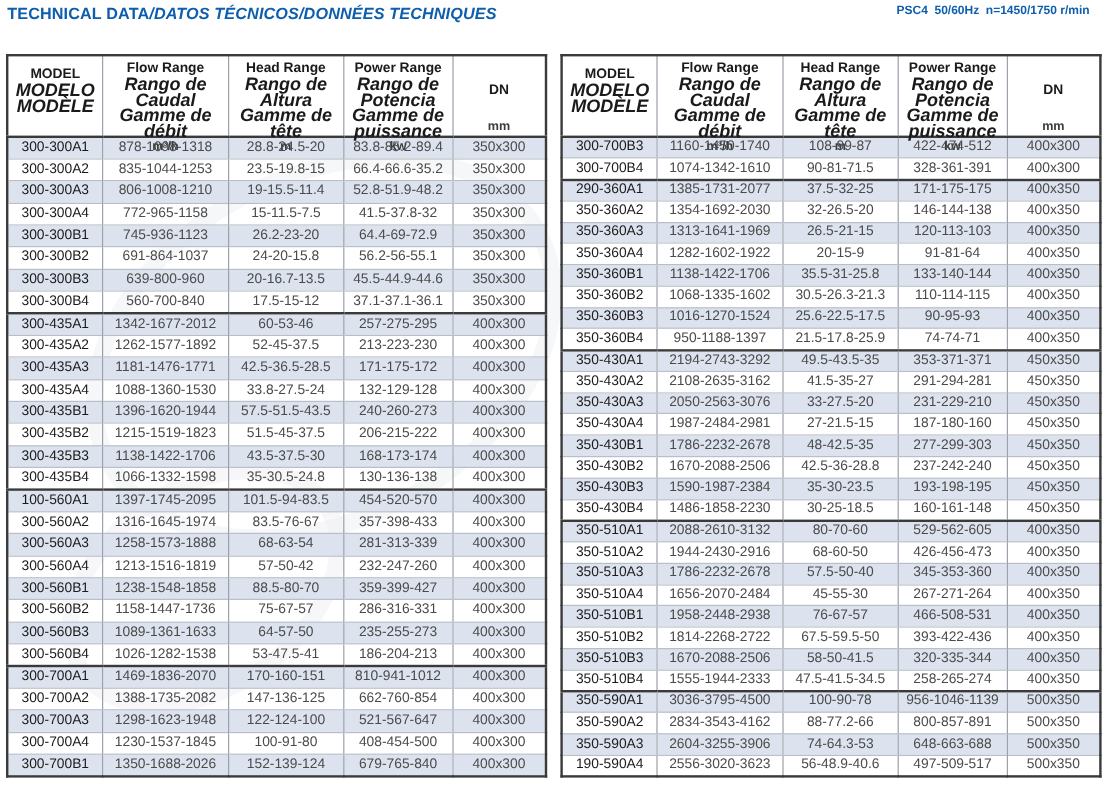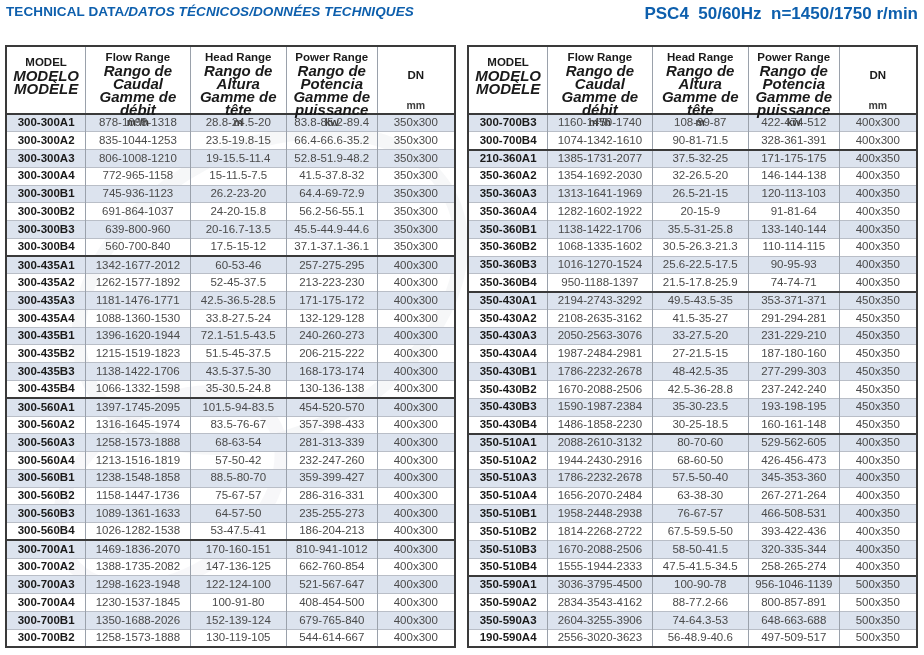--- a/index.html
+++ b/index.html
@@ -15,26 +15,26 @@
   body{
     width:924px;height:655px;position:relative;overflow:hidden;
     font-family:"Liberation Sans","DejaVu Sans",sans-serif;
   }
   
   .wm{position:absolute;border:14px solid #ecedf0;border-radius:50%;opacity:.55;z-index:0;pointer-events:none;}
   .wm1{width:420px;height:300px;left:60px;top:140px;transform:rotate(-28deg);border-color:#eef0f3;}
   .wm2{width:260px;height:180px;left:40px;top:400px;transform:rotate(-35deg);border-color:#f0f1f4;}
 
   .titlebar{
-    position:absolute;top:4px;left:6px;right:6px;
+    position:absolute;top:4px;left:6px;right:16px;
     display:flex;justify-content:space-between;align-items:flex-start;z-index:2;
   }
   .title-left{font-size:13.5px;font-weight:bold;color:var(--accent-blue);letter-spacing:.1px;}
   .title-left .it{font-style:italic;}
-  .title-right{font-size:17px;font-weight:bold;color:var(--accent-blue);white-space:pre;text-align:center;}
+  .title-right{font-size:10px;font-weight:bold;color:var(--accent-blue);white-space:pre;text-align:center;}
 
   .tables{
     position:absolute;top:45px;left:5px;right:6px;bottom:7px;
     display:flex;gap:11px;z-index:1;
   }
   table{
     border-collapse:collapse;table-layout:fixed;flex:1;
     border:2px solid var(--border-dark);
     background:transparent;height:100%;
   }
@@ -53,21 +53,21 @@
   .hl2{font-size:15px;font-weight:bold;font-style:italic;color:var(--text-dark);line-height:13px;}
   .hunit{font-size:10.5px;font-weight:bold;color:#3c3c3c;line-height:13px;height:13px;}
 
   tbody td{
     border-left:1px solid var(--border-light);
     border-top:1px solid #b9bec7;
     height:16.75px;text-align:center;vertical-align:middle;
     font-size:11.5px;color:var(--text-data);line-height:1;
     padding:0 2px;white-space:nowrap;overflow:hidden;
   }
-  tbody td:first-child{border-left:none;font-weight:bold;color:var(--text-dark);}
+  tbody td:first-child{border-left:none;font-weight:normal;color:var(--text-dark);}
   tbody tr.shaded td{background:var(--row-shade);}
   tbody tr.group-start td{border-top:2px solid var(--border-dark);}
 </style>
 </head>
 <body>
 
 <div class="wm wm1"></div>
 <div class="wm wm2"></div>
 
 <div class="titlebar">
@@ -218,21 +218,21 @@
         <tr>
           <td>300-435A4</td>
           <td>1088-1360-1530</td>
           <td>33.8-27.5-24</td>
           <td>132-129-128</td>
           <td>400x300</td>
         </tr>
         <tr class="shaded">
           <td>300-435B1</td>
           <td>1396-1620-1944</td>
-          <td>72.1-51.5-43.5</td>
+          <td>57.5-51.5-43.5</td>
           <td>240-260-273</td>
           <td>400x300</td>
         </tr>
         <tr>
           <td>300-435B2</td>
           <td>1215-1519-1823</td>
           <td>51.5-45-37.5</td>
           <td>206-215-222</td>
           <td>400x300</td>
         </tr>
@@ -244,21 +244,21 @@
           <td>400x300</td>
         </tr>
         <tr>
           <td>300-435B4</td>
           <td>1066-1332-1598</td>
           <td>35-30.5-24.8</td>
           <td>130-136-138</td>
           <td>400x300</td>
         </tr>
         <tr class="group-start shaded">
-          <td>300-560A1</td>
+          <td>100-560A1</td>
           <td>1397-1745-2095</td>
           <td>101.5-94-83.5</td>
           <td>454-520-570</td>
           <td>400x300</td>
         </tr>
         <tr>
           <td>300-560A2</td>
           <td>1316-1645-1974</td>
           <td>83.5-76-67</td>
           <td>357-398-433</td>
@@ -332,27 +332,20 @@
           <td>1230-1537-1845</td>
           <td>100-91-80</td>
           <td>408-454-500</td>
           <td>400x300</td>
         </tr>
         <tr class="shaded">
           <td>300-700B1</td>
           <td>1350-1688-2026</td>
           <td>152-139-124</td>
           <td>679-765-840</td>
-          <td>400x300</td>
-        </tr>
-        <tr>
-          <td>300-700B2</td>
-          <td>1258-1573-1888</td>
-          <td>130-119-105</td>
-          <td>544-614-667</td>
           <td>400x300</td>
         </tr>
       </tbody>
   </table>
 
   <table>
     <colgroup>
         <col class="c-model">
         <col class="c-flow">
         <col class="c-head">
@@ -420,21 +413,21 @@
           <td>400x300</td>
         </tr>
         <tr>
           <td>300-700B4</td>
           <td>1074-1342-1610</td>
           <td>90-81-71.5</td>
           <td>328-361-391</td>
           <td>400x300</td>
         </tr>
         <tr class="group-start shaded">
-          <td>210-360A1</td>
+          <td>290-360A1</td>
           <td>1385-1731-2077</td>
           <td>37.5-32-25</td>
           <td>171-175-175</td>
           <td>400x350</td>
         </tr>
         <tr>
           <td>350-360A2</td>
           <td>1354-1692-2030</td>
           <td>32-26.5-20</td>
           <td>146-144-138</td>
@@ -555,21 +548,21 @@
         <tr class="shaded">
           <td>350-510A3</td>
           <td>1786-2232-2678</td>
           <td>57.5-50-40</td>
           <td>345-353-360</td>
           <td>400x350</td>
         </tr>
         <tr>
           <td>350-510A4</td>
           <td>1656-2070-2484</td>
-          <td>63-38-30</td>
+          <td>45-55-30</td>
           <td>267-271-264</td>
           <td>400x350</td>
         </tr>
         <tr class="shaded">
           <td>350-510B1</td>
           <td>1958-2448-2938</td>
           <td>76-67-57</td>
           <td>466-508-531</td>
           <td>400x350</td>
         </tr>

